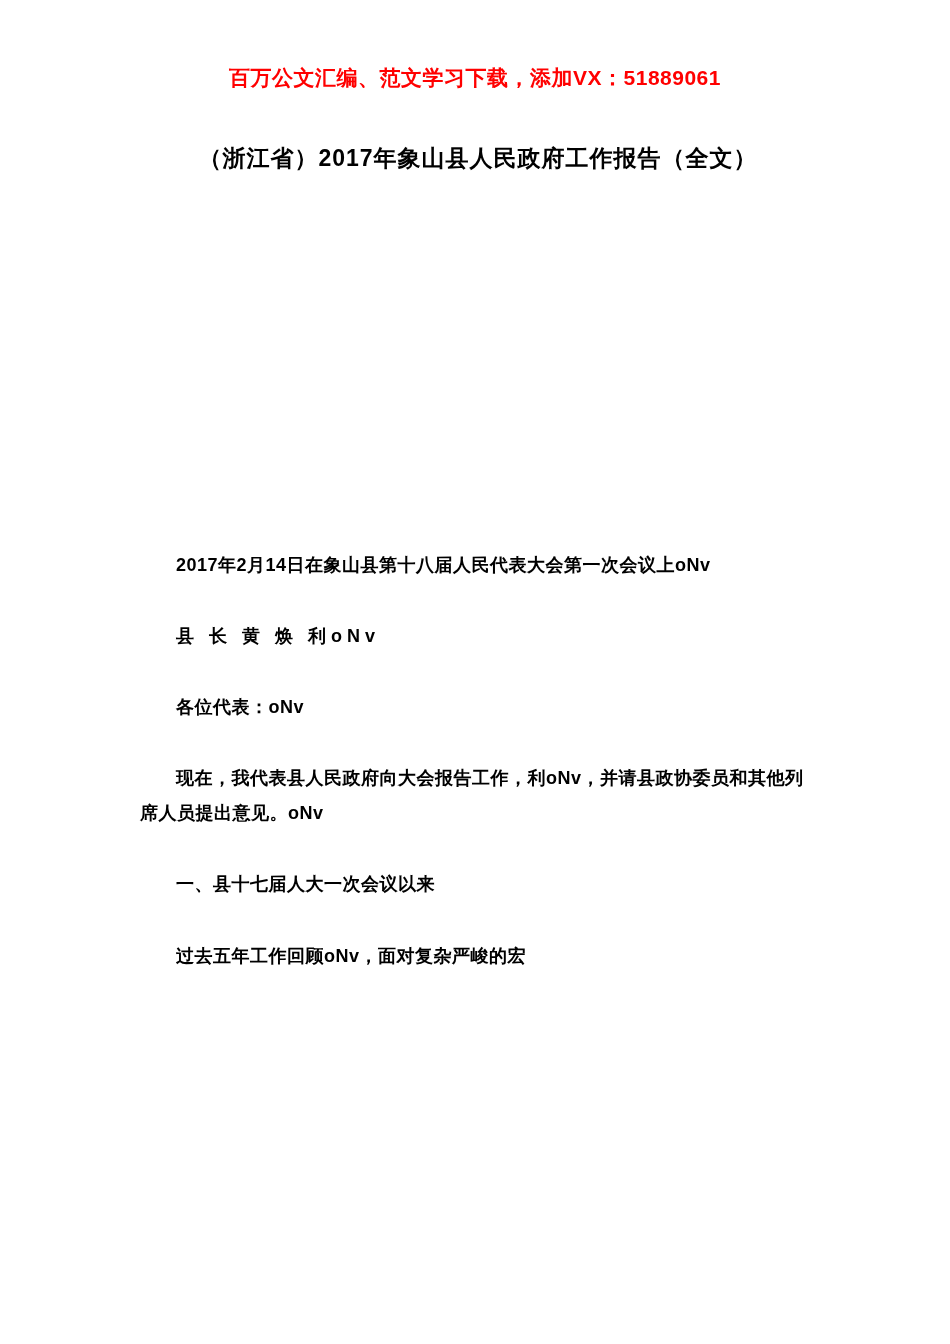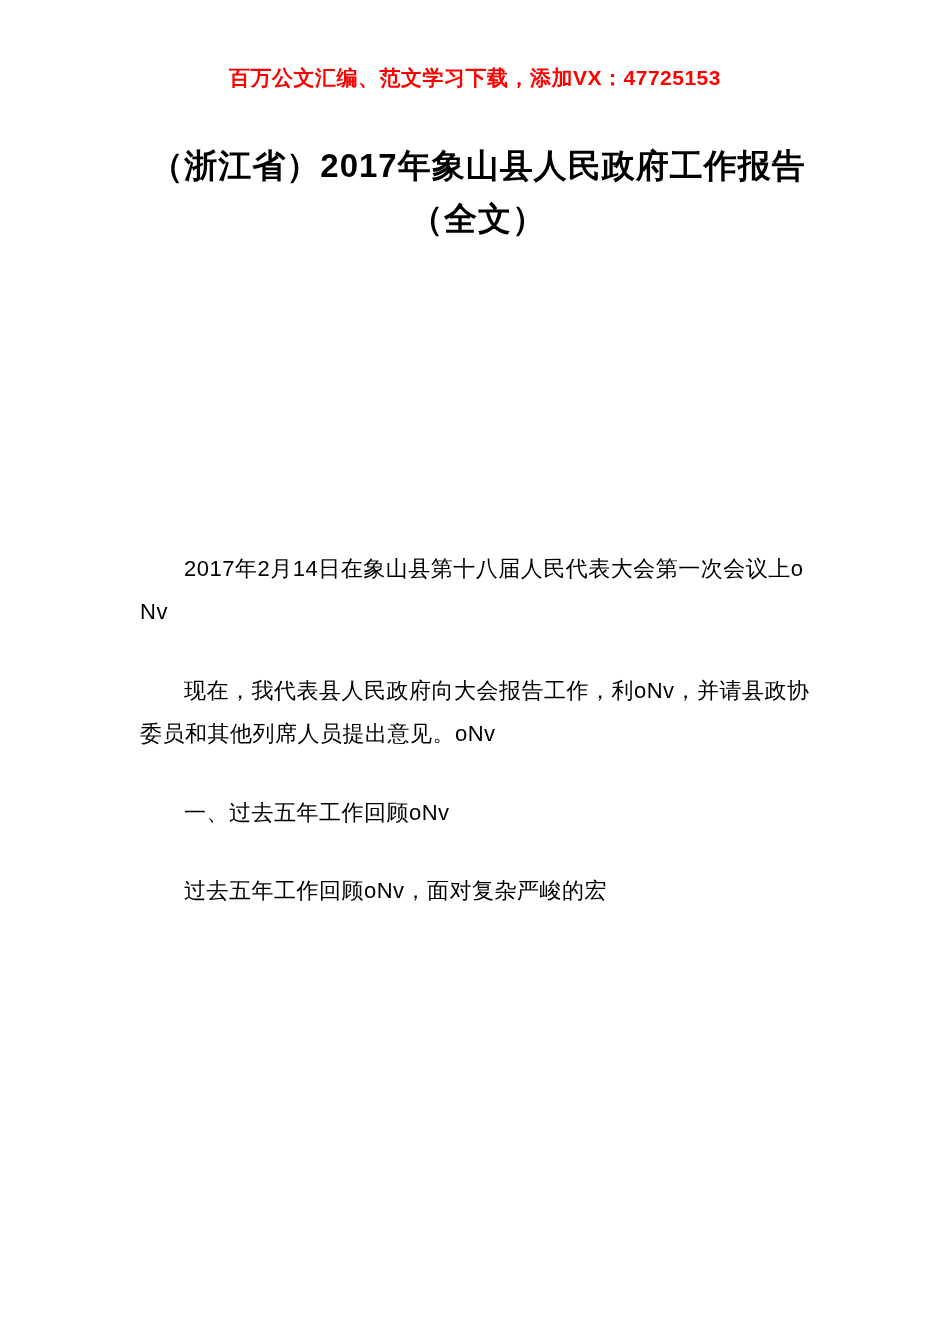--- a/index.html
+++ b/index.html
@@ -32,56 +32,59 @@
     font-weight: 700;
     letter-spacing: 0.5px;
     font-family: "Liberation Sans", sans-serif;
   }
   .doc-title {
     position: absolute;
     top: 140px;
     left: 148px;
     width: 660px;
     text-align: center;
-    font-size: 33px;
+    font-size: 23px;
     font-weight: 700;
     line-height: 1.6;
     letter-spacing: 1px;
     font-family: "Liberation Sans", sans-serif;
   }
   .body-block {
     position: absolute;
     top: 548px;
     left: 140px;
     width: 672px;
   }
   .para {
-    font-size: 22px;
+    font-size: 18px;
     line-height: 1.95;
     text-indent: 2em;
     margin: 0 0 36px 0;
     letter-spacing: 0.5px;
     word-break: break-all;
+    font-weight: bold;
   }
   .para.spaced {
     letter-spacing: 5px;
   }
   .para:last-child {
     margin-bottom: 0;
   }
 </style>
 </head>
 <body>
 
 <div class="page">
 
-  <div class="banner">百万公文汇编、范文学习下载，添加VX：47725153</div>
+  <div class="banner">百万公文汇编、范文学习下载，添加VX：51889061</div>
 
   <div class="doc-title">（浙江省）2017年象山县人民政府工作报告（全文）</div>
 
   <div class="body-block">
     <p class="para">2017年2月14日在象山县第十八届人民代表大会第一次会议上oNv</p>
+    <p class="para spaced">县 长 黄 焕 利oNv</p>
+    <p class="para">各位代表：oNv</p>
     <p class="para">现在，我代表县人民政府向大会报告工作，利oNv，并请县政协委员和其他列席人员提出意见。oNv</p>
-    <p class="para">一、过去五年工作回顾oNv</p>
+    <p class="para">一、县十七届人大一次会议以来</p>
     <p class="para">过去五年工作回顾oNv，面对复杂严峻的宏</p>
   </div>
 
 </div>
 
 </body></html>

